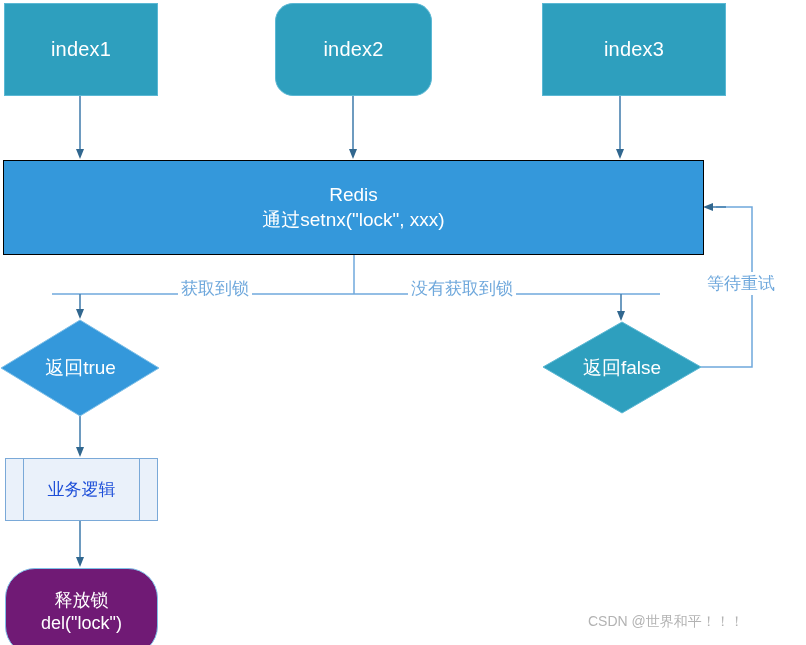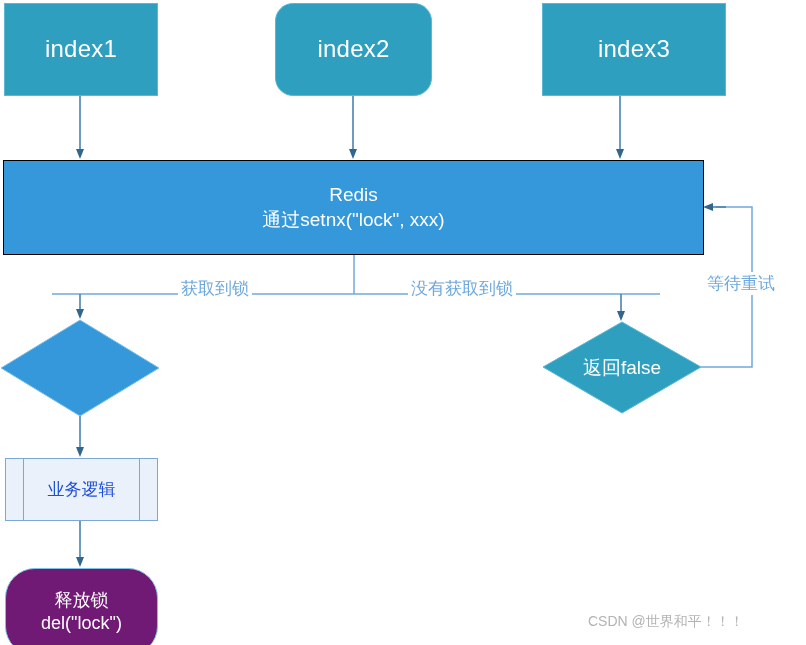--- a/index.html
+++ b/index.html
@@ -37,21 +37,21 @@
     justify-content: center;
     text-align: center;
     color: #ffffff;
     line-height: 1.28;
   }
 
   
   .index-box {
     background: #2e9fbe;
     border: 1px solid #5bb8d4;
-    font-size: 24px;
+    font-size: 20px;
     letter-spacing: 0.2px;
   }
   #index1 { left: 4px;   top: 3px;  width: 154px; height: 93px; }
   #index2 { left: 275px; top: 3px;  width: 157px; height: 93px; border-radius: 18px; }
   #index3 { left: 542px; top: 3px;  width: 184px; height: 93px; }
 
   
   #redis-box {
     left: 3px;
     top: 160px;
@@ -204,20 +204,23 @@
 
   <div class="node index-box" id="index3">
     <span>index3</span>
   </div>
 
   <div class="node" id="redis-box">
     <span class="line1">Redis</span>
     <span class="line2">通过setnx("lock", xxx)</span>
   </div>
 
+  <div class="diamond" id="diamond-true">
+    <span class="dlabel">返回true</span>
+  </div>
 
   <div class="diamond" id="diamond-false">
     <span class="dlabel">返回false</span>
   </div>
 
   <div class="node" id="biz-box">
     <span class="bar left"></span>
     <span class="bar right"></span>
     <span class="biz-label">业务逻辑</span>
   </div>

